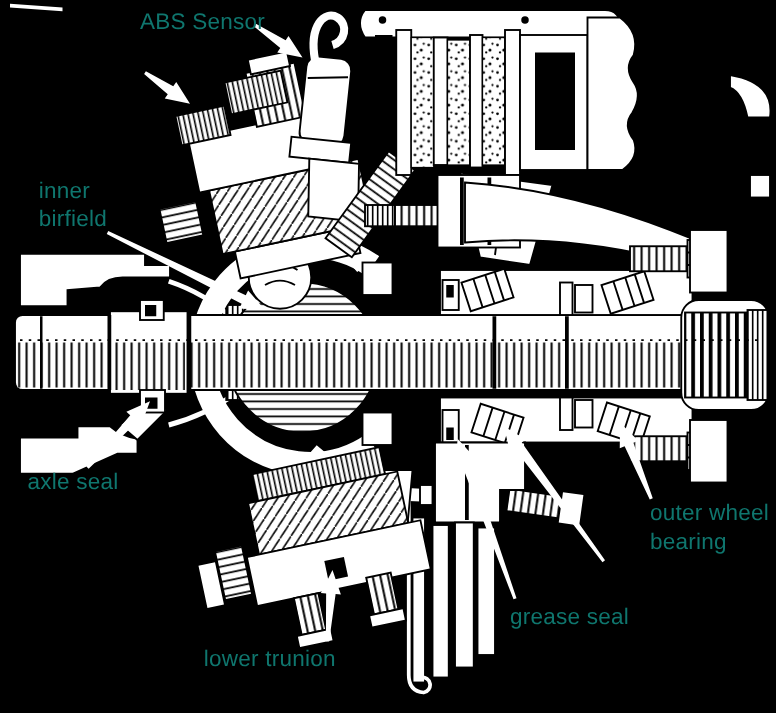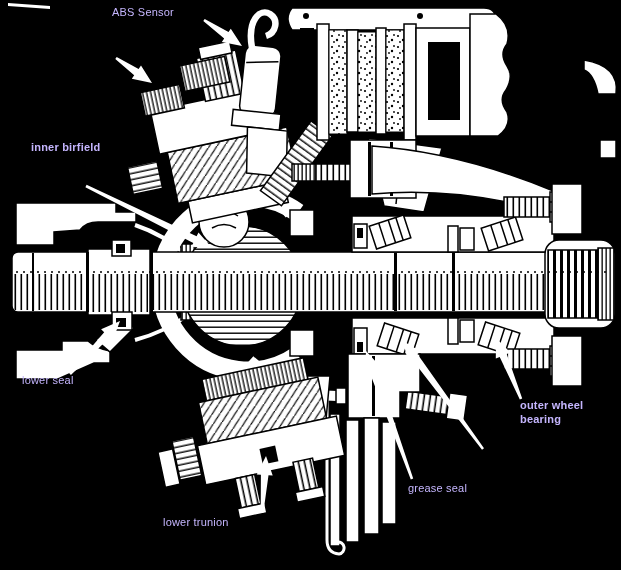--- a/index.html
+++ b/index.html
@@ -1,21 +1,21 @@
 <!DOCTYPE html>
 <html><head>
 <meta charset="utf-8">
 <style>
   html,body{margin:0;padding:0;background:#000;}
   #stage{position:relative;width:621px;height:570px;background:#000;overflow:hidden;
          font-family:"Liberation Sans", sans-serif;}
   #art{position:absolute;inset:0;}
-  .lbl{position:absolute;color:#c4b5fd;font-size:11px;line-height:1.25;letter-spacing:.2px;
+  .lbl{position:absolute;color:#0f766e;font-size:18px;line-height:1.25;letter-spacing:.2px;
        white-space:nowrap;user-select:none;}
-  .lbl.wrap{white-space:normal;font-weight:bold;}
+  .lbl.wrap{white-space:normal;}
 </style>
 </head>
 <body>
 
 <div id="stage">
 
   <svg id="art" viewBox="0 0 621 570">
     <defs>
       <pattern id="pvh" width="6" height="8" patternUnits="userSpaceOnUse">
         <rect width="6" height="8" fill="#fff"></rect>
@@ -249,17 +249,17 @@
       <polygon points="70.9,374.9 109.7,337.4 112.8,340.3 120.0,321.0 101.1,329.3 104.2,332.2 69.1,373.1"></polygon>
       <polygon points="263.3,513.1 268.5,475.2 272.7,475.5 266.0,456.0 256.7,474.4 260.9,474.7 260.7,512.9"></polygon>
       <polygon points="413.2,478.6 376.0,367.6 380.0,366.2 366.0,351.0 364.9,371.6 368.8,370.2 410.8,479.4"></polygon>
       <polygon points="484.0,448.2 417.4,354.0 420.7,351.5 403.0,341.0 407.9,361.0 411.3,358.5 482.0,449.8"></polygon>
       <polygon points="522.2,398.5 506.7,354.1 510.6,352.5 496.0,338.0 495.8,358.6 499.7,357.0 519.8,399.5"></polygon>
     </g>
   </svg>
 
   <div class="lbl" style="left:112px;top:6px">ABS Sensor</div>
   <div class="lbl wrap" style="left:31px;top:141px;width:72px">inner birfield</div>
-  <div class="lbl" style="left:22px;top:374px">lower seal</div>
+  <div class="lbl" style="left:22px;top:374px">axle seal</div>
   <div class="lbl" style="left:408px;top:482px">grease seal</div>
   <div class="lbl" style="left:163px;top:516px">lower trunion</div>
   <div class="lbl wrap" style="left:520px;top:399px;width:104px">outer wheel bearing</div>
 </div>
 
 </body></html>

